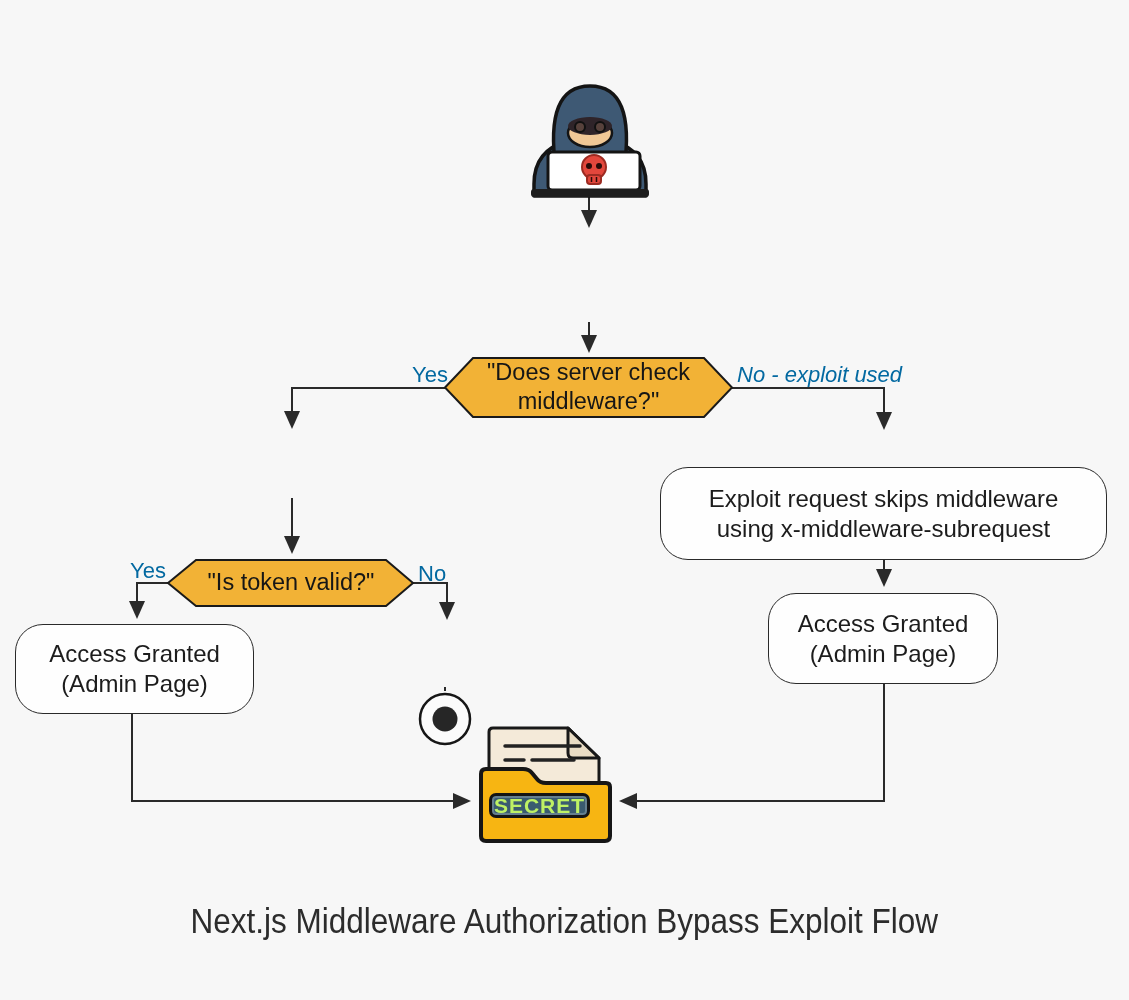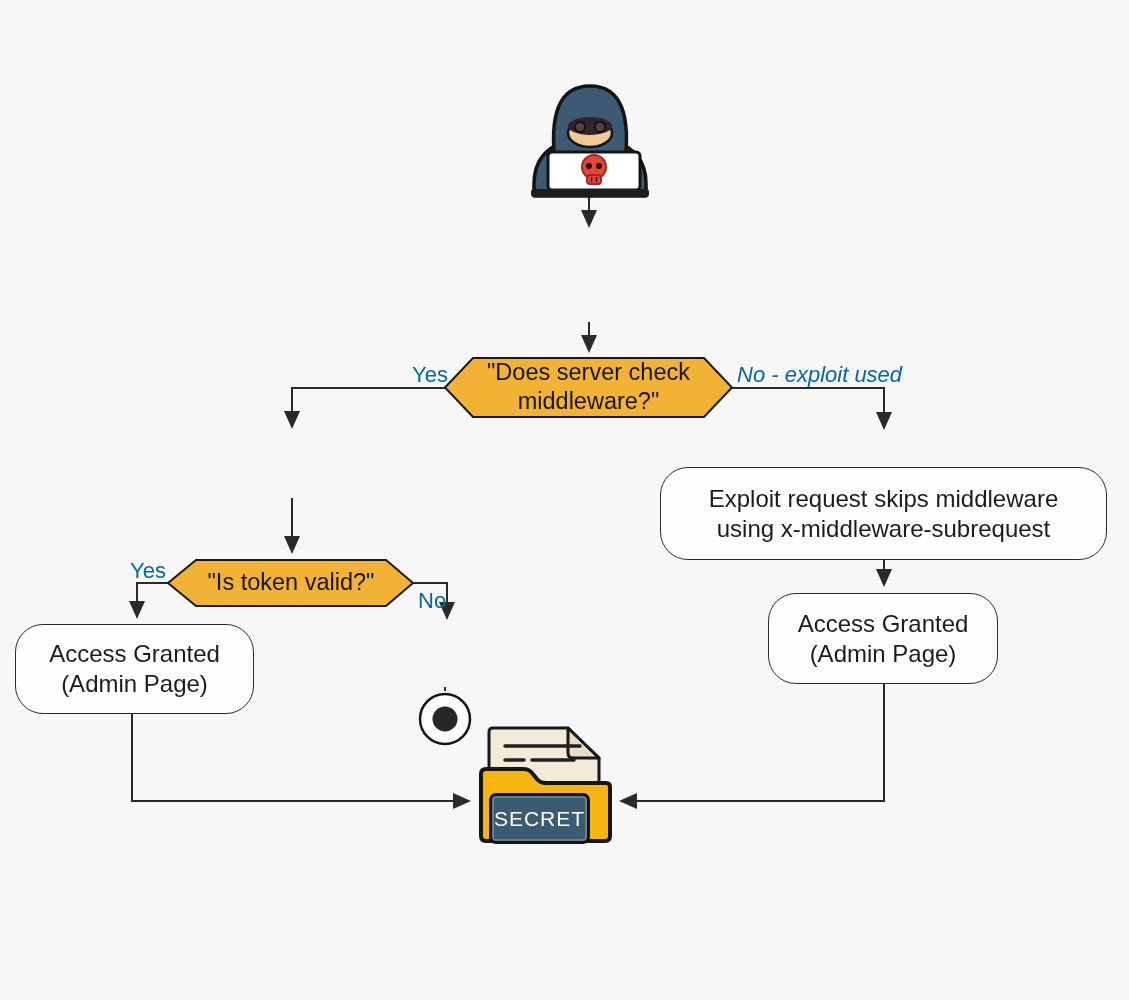--- a/index.html
+++ b/index.html
@@ -31,27 +31,27 @@
     line-height:1.2;
     white-space:pre-line;
   }
   .edge-label{
     position:absolute;
     font-size:22px;color:#0369a1;
     white-space:nowrap;
   }
   .secret-label{
     position:absolute;
-    left:489px;top:793px;width:101px;height:51px;
+    left:489px;top:793px;width:101px;height:25px;
     background:#3a5b70;
     border:3px solid #141414;
     border-radius:7px;
     box-sizing:border-box;
     display:flex;align-items:center;justify-content:center;
-    color:#ffffff;font-weight:normal;font-size:21px;letter-spacing:1px;
+    color:#bef264;font-weight:bold;font-size:21px;letter-spacing:1px;
     box-shadow:inset 0 0 0 2px rgba(255,255,255,.22);
   }
   .title{
     position:absolute;left:0;top:901px;width:1129px;
     display:flex;justify-content:center;
   }
   .title span{
     font-size:35px;color:#2c2c2c;
     transform:scaleX(0.9);
     white-space:nowrap;
@@ -143,18 +143,21 @@
 middleware?"</div>
 
   <div class="hex-label" style="left:175px;top:558px;width:232px;height:48px;">"Is token valid?"</div>
 
   <div class="edge-label" style="left:398px;top:362px;width:50px;text-align:right;">Yes</div>
 
   <div class="edge-label" style="left:737px;top:362px;font-style:italic;">No - exploit used</div>
 
   <div class="edge-label" style="left:116px;top:558px;width:50px;text-align:right;">Yes</div>
 
-  <div class="edge-label" style="left:418px;top:588px;">No</div>
+  <div class="edge-label" style="left:418px;top:561px;">No</div>
 
   <div class="secret-label">SECRET</div>
 
+  <div class="title">
+    <span>Next.js Middleware Authorization Bypass Exploit Flow</span>
+  </div>
 
 </div>
 
 </body></html>

